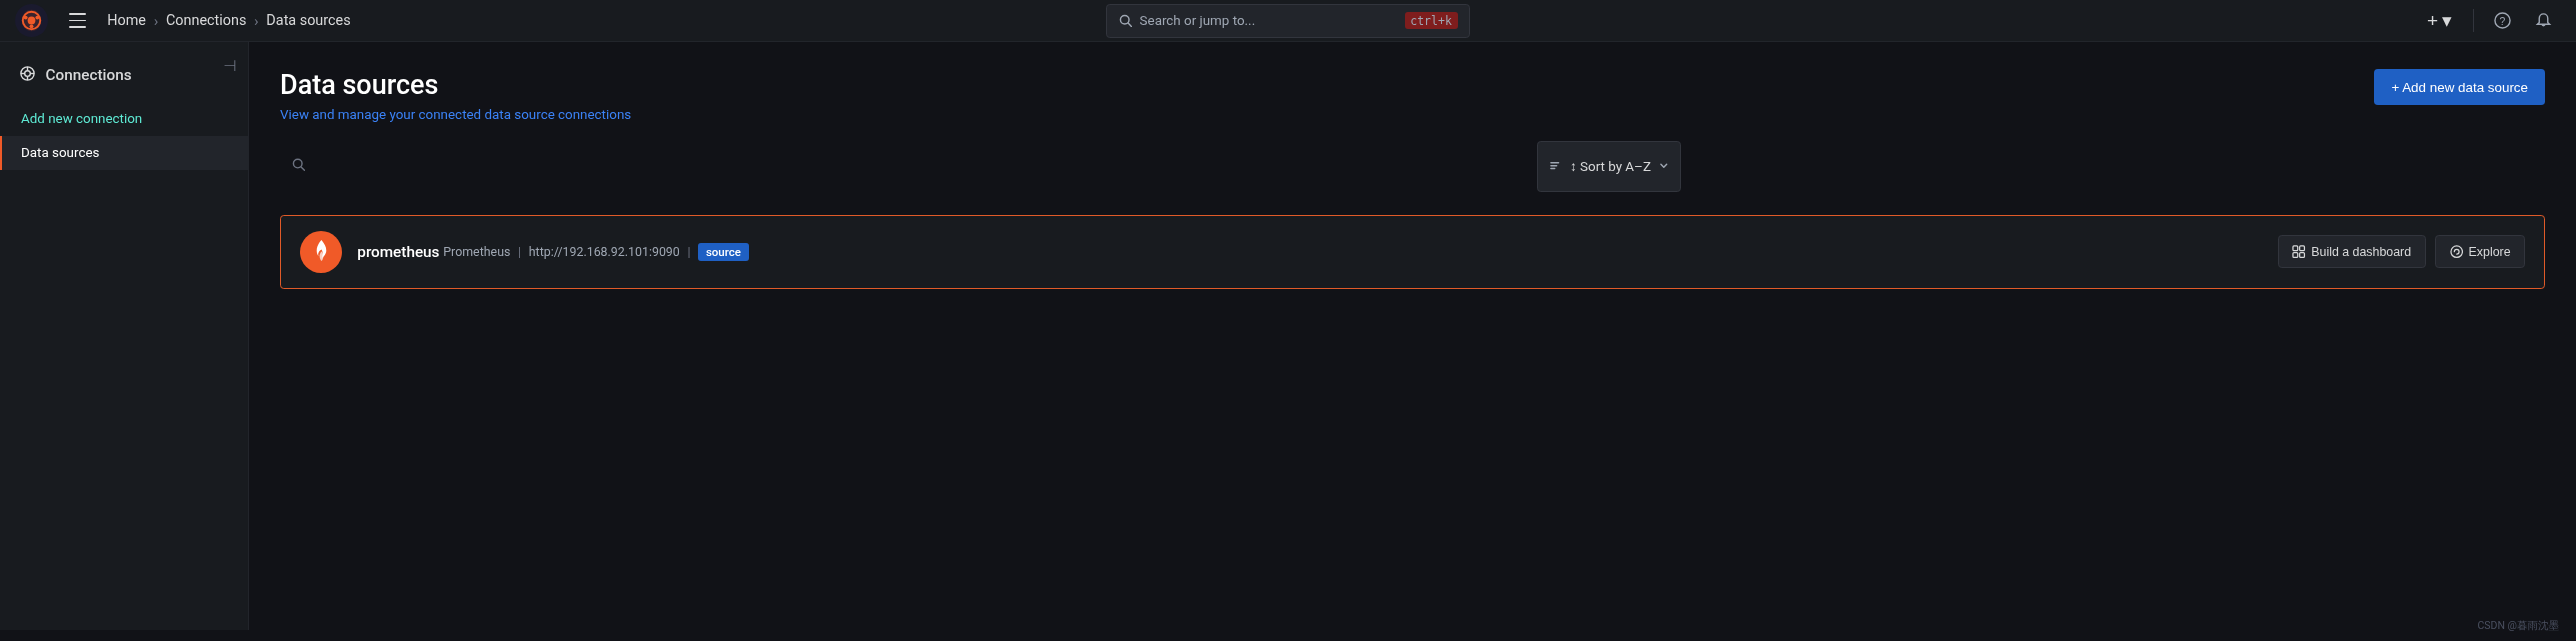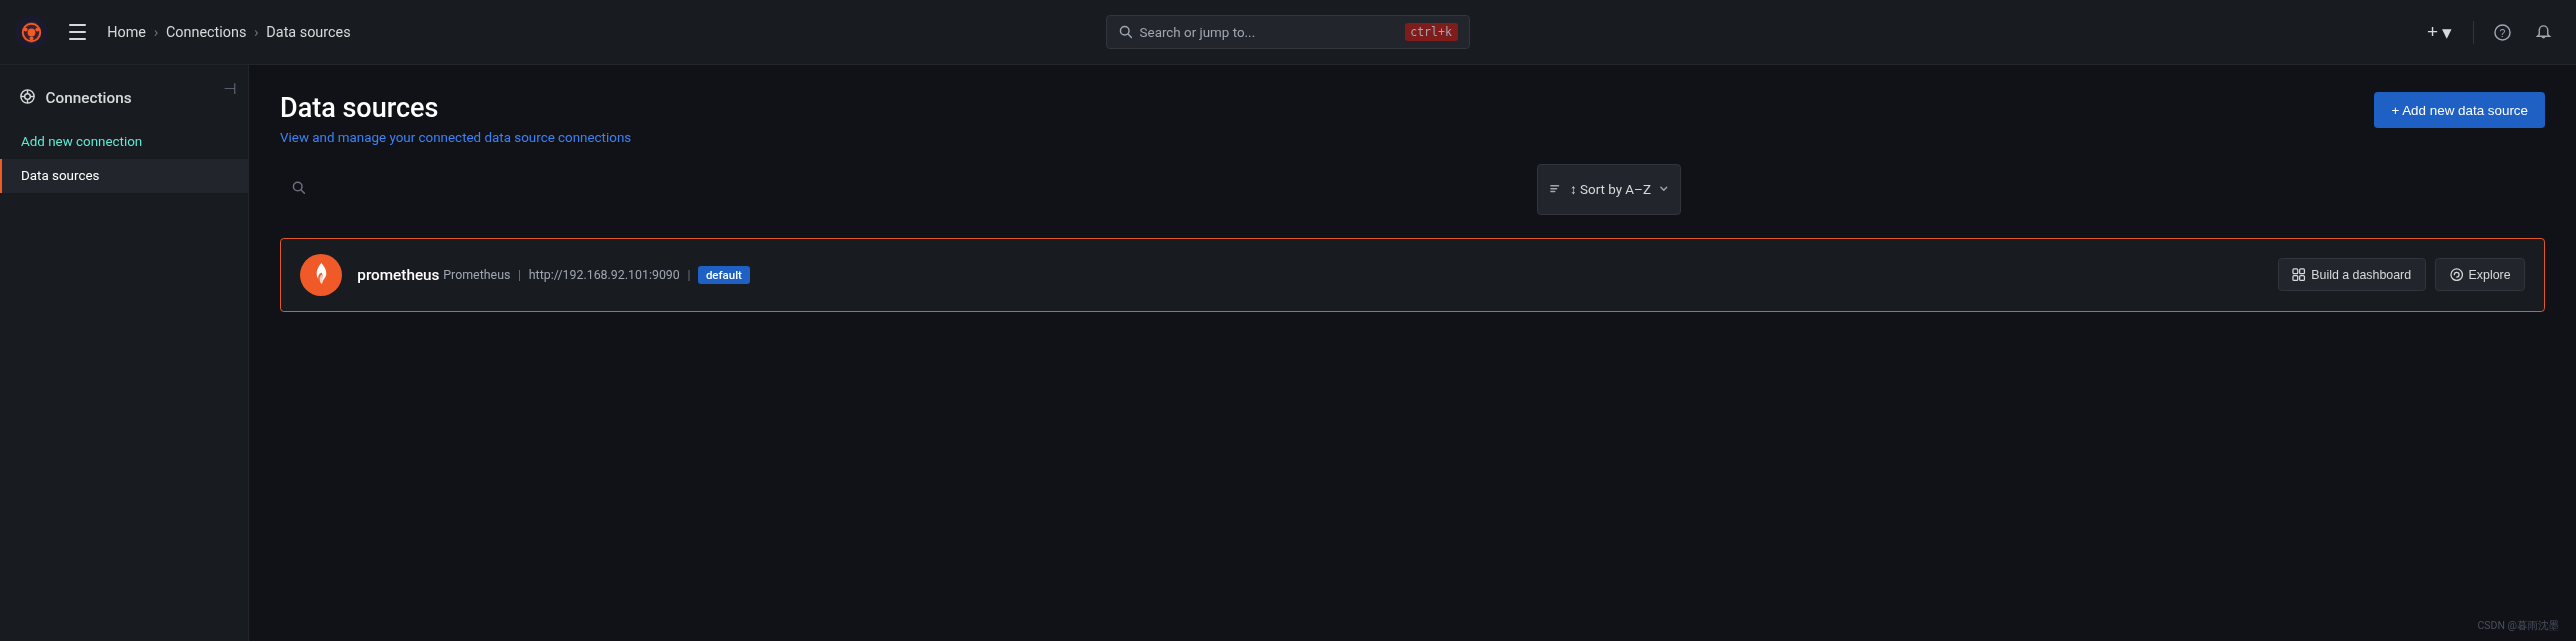--- a/index.html
+++ b/index.html
@@ -9,21 +9,21 @@
       font-family: -apple-system, BlinkMacSystemFont, 'Segoe UI', Roboto, sans-serif;
       font-size: 13.4px;
       width: 2576px;
       height: 642px;
       overflow: hidden;
     }
 
     
     .top-nav {
       background: #181b1f;
-      height: 65px;
+      height: 42px;
       display: flex;
       align-items: center;
       padding: 0 15.3px;
       border-bottom: 1px solid #22252b;
       position: relative;
     }
     .nav-left {
       display: flex;
       align-items: center;
       gap: 15.3px;
@@ -490,21 +490,21 @@
               <path d="M13 14 C13 14 11 16 11 18.5 C11 21 12 23 13 24 C14 23 15 21 15 18.5 C15 16 13 14 13 14Z" fill="white" opacity="0.7"></path>
             </svg>
           </div>
           <div class="ds-details">
             <span class="ds-name">prometheus</span>
             <div class="ds-meta">
               <span>Prometheus</span>
               <span class="ds-meta-sep">|</span>
               <span>http://192.168.92.101:9090</span>
               <span class="ds-meta-sep">|</span>
-              <span class="ds-default-badge">default</span>
+              <span class="ds-default-badge">source</span>
             </div>
           </div>
         </div>
         <div class="ds-actions">
           <button class="ds-action-btn">
             <svg width="13.4" height="13.4" viewBox="0 0 14 14" fill="none">
               <rect x="1" y="1" width="5" height="5" rx="1" stroke="#d8d9da" stroke-width="1.3"></rect>
               <rect x="8" y="1" width="5" height="5" rx="1" stroke="#d8d9da" stroke-width="1.3"></rect>
               <rect x="1" y="8" width="5" height="5" rx="1" stroke="#d8d9da" stroke-width="1.3"></rect>
               <rect x="8" y="8" width="5" height="5" rx="1" stroke="#d8d9da" stroke-width="1.3"></rect>

